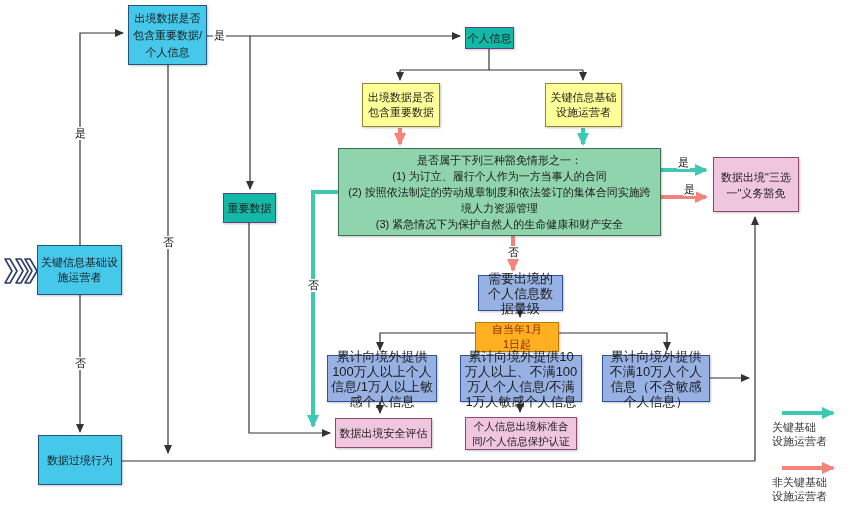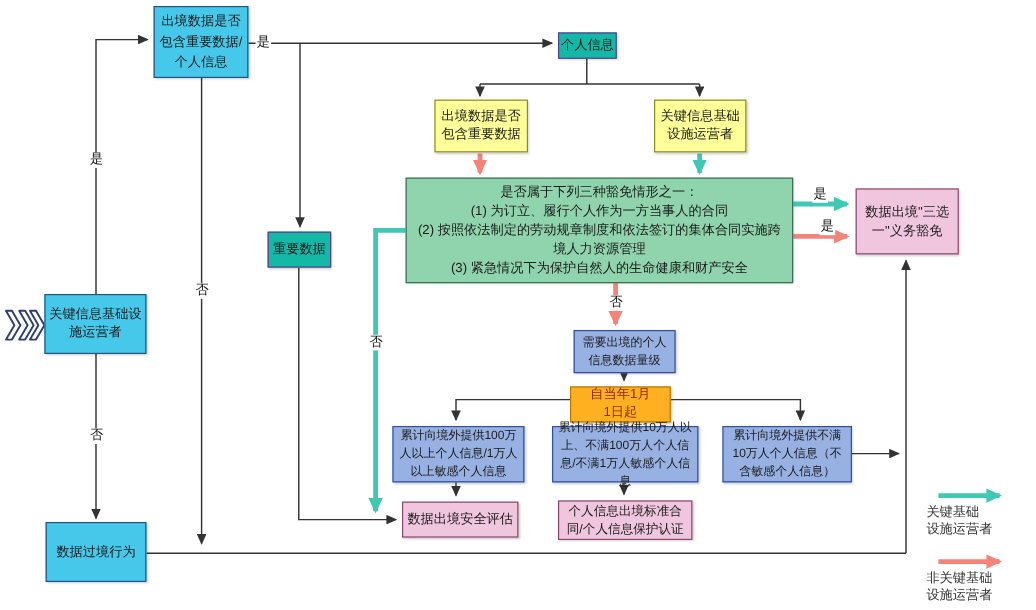--- a/index.html
+++ b/index.html
@@ -12,21 +12,21 @@
     position:absolute;z-index:1;box-sizing:border-box;
     display:flex;align-items:center;justify-content:center;text-align:center;
     font-size:11px;line-height:15px;padding:2px 3px;
     border:1.5px solid #444;box-shadow:1px 1px 2px rgba(0,0,0,.22);
   }
   .cyan{background:#45c8ea;border-color:#23557d;}
   .purple{background:#14b8a6;border-color:#5d3f8c;}
   .yellow{background:#ffff99;border-color:#8c8a2e;}
   .green{background:#8fd4ac;border-color:#3f6e57;}
   .pink{background:#f0c6de;border-color:#8a4a6e;}
-  .blue{background:#98b1e3;border-color:#31519e;font-size:10px;}
+  .blue{background:#98b1e3;border-color:#31519e;font-size:13px;}
   .orange{background:#ffb020;border-color:#b97a00;color:#8f2700;}
   .green-box{flex-direction:column;font-size:11px;line-height:16px;padding:8px 8px;}
   .green-box div{width:100%;}
   .edge-label{
     position:absolute;z-index:2;font-size:11px;line-height:13px;color:#111;
     background:#ffffff;padding:0 1px;
   }
   .legend-label{
     position:absolute;z-index:2;font-size:11px;line-height:14px;color:#333;
     white-space:pre-line;width:76px;

